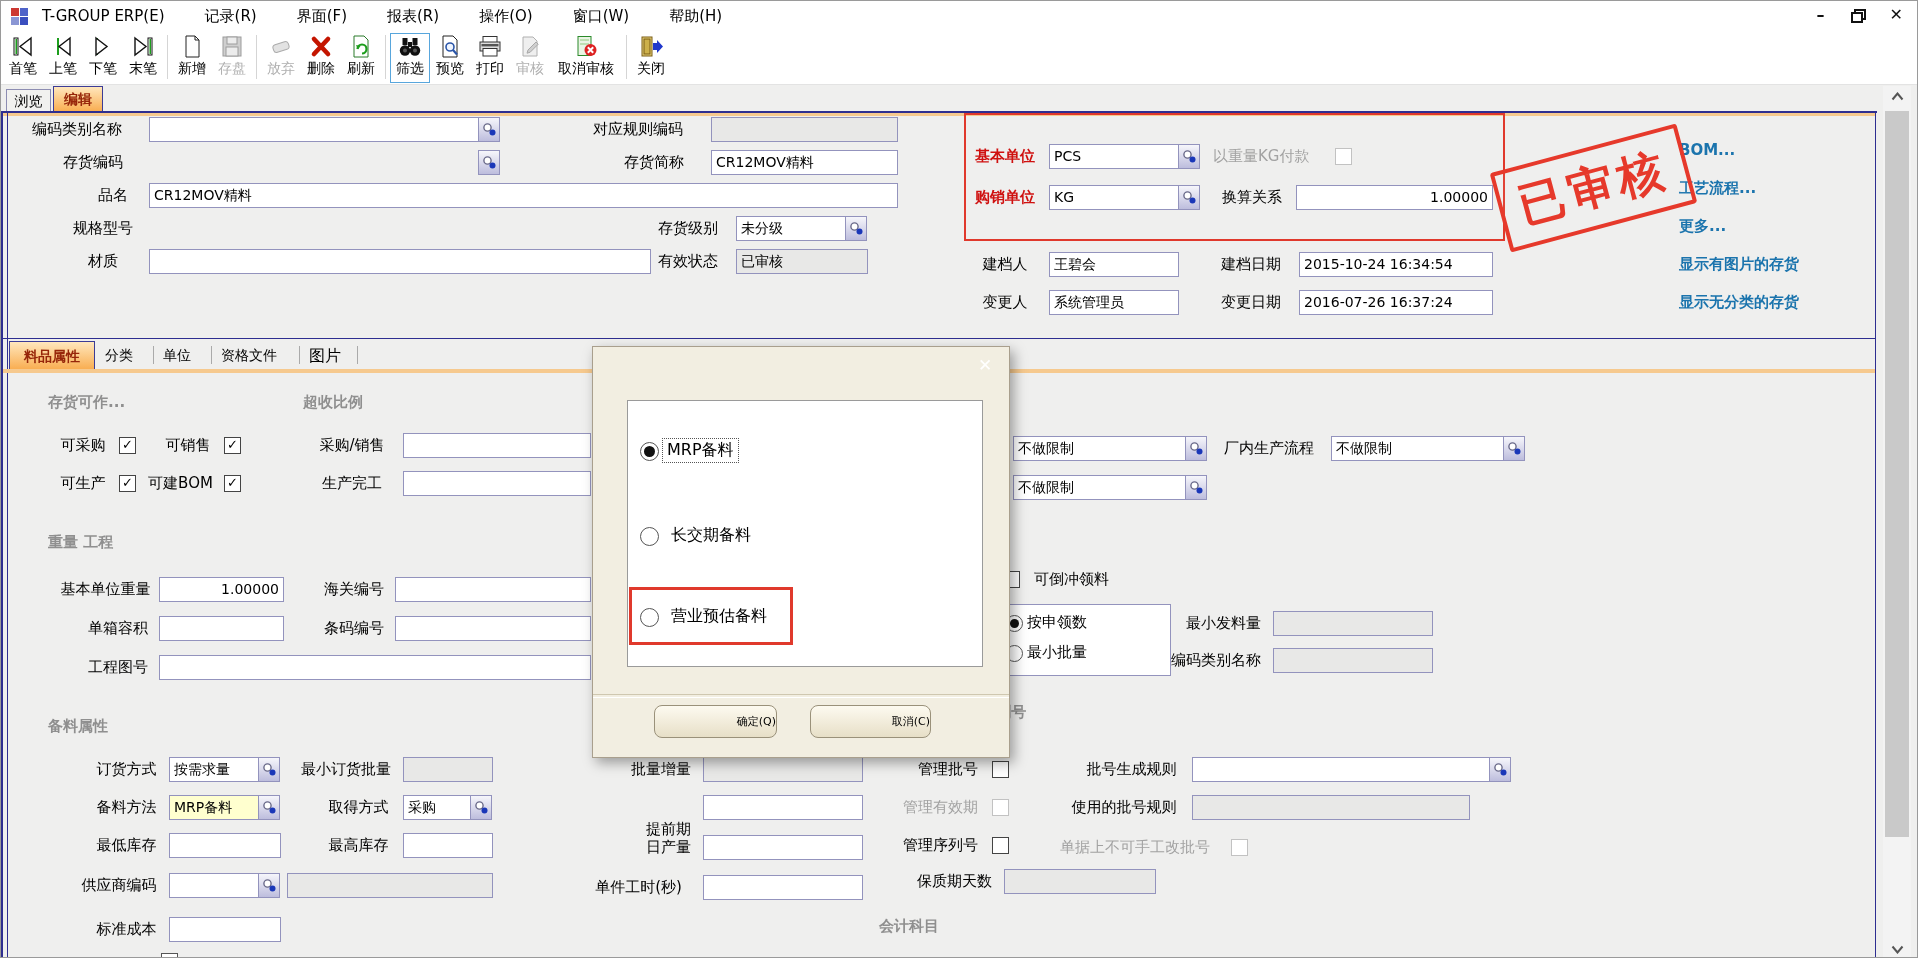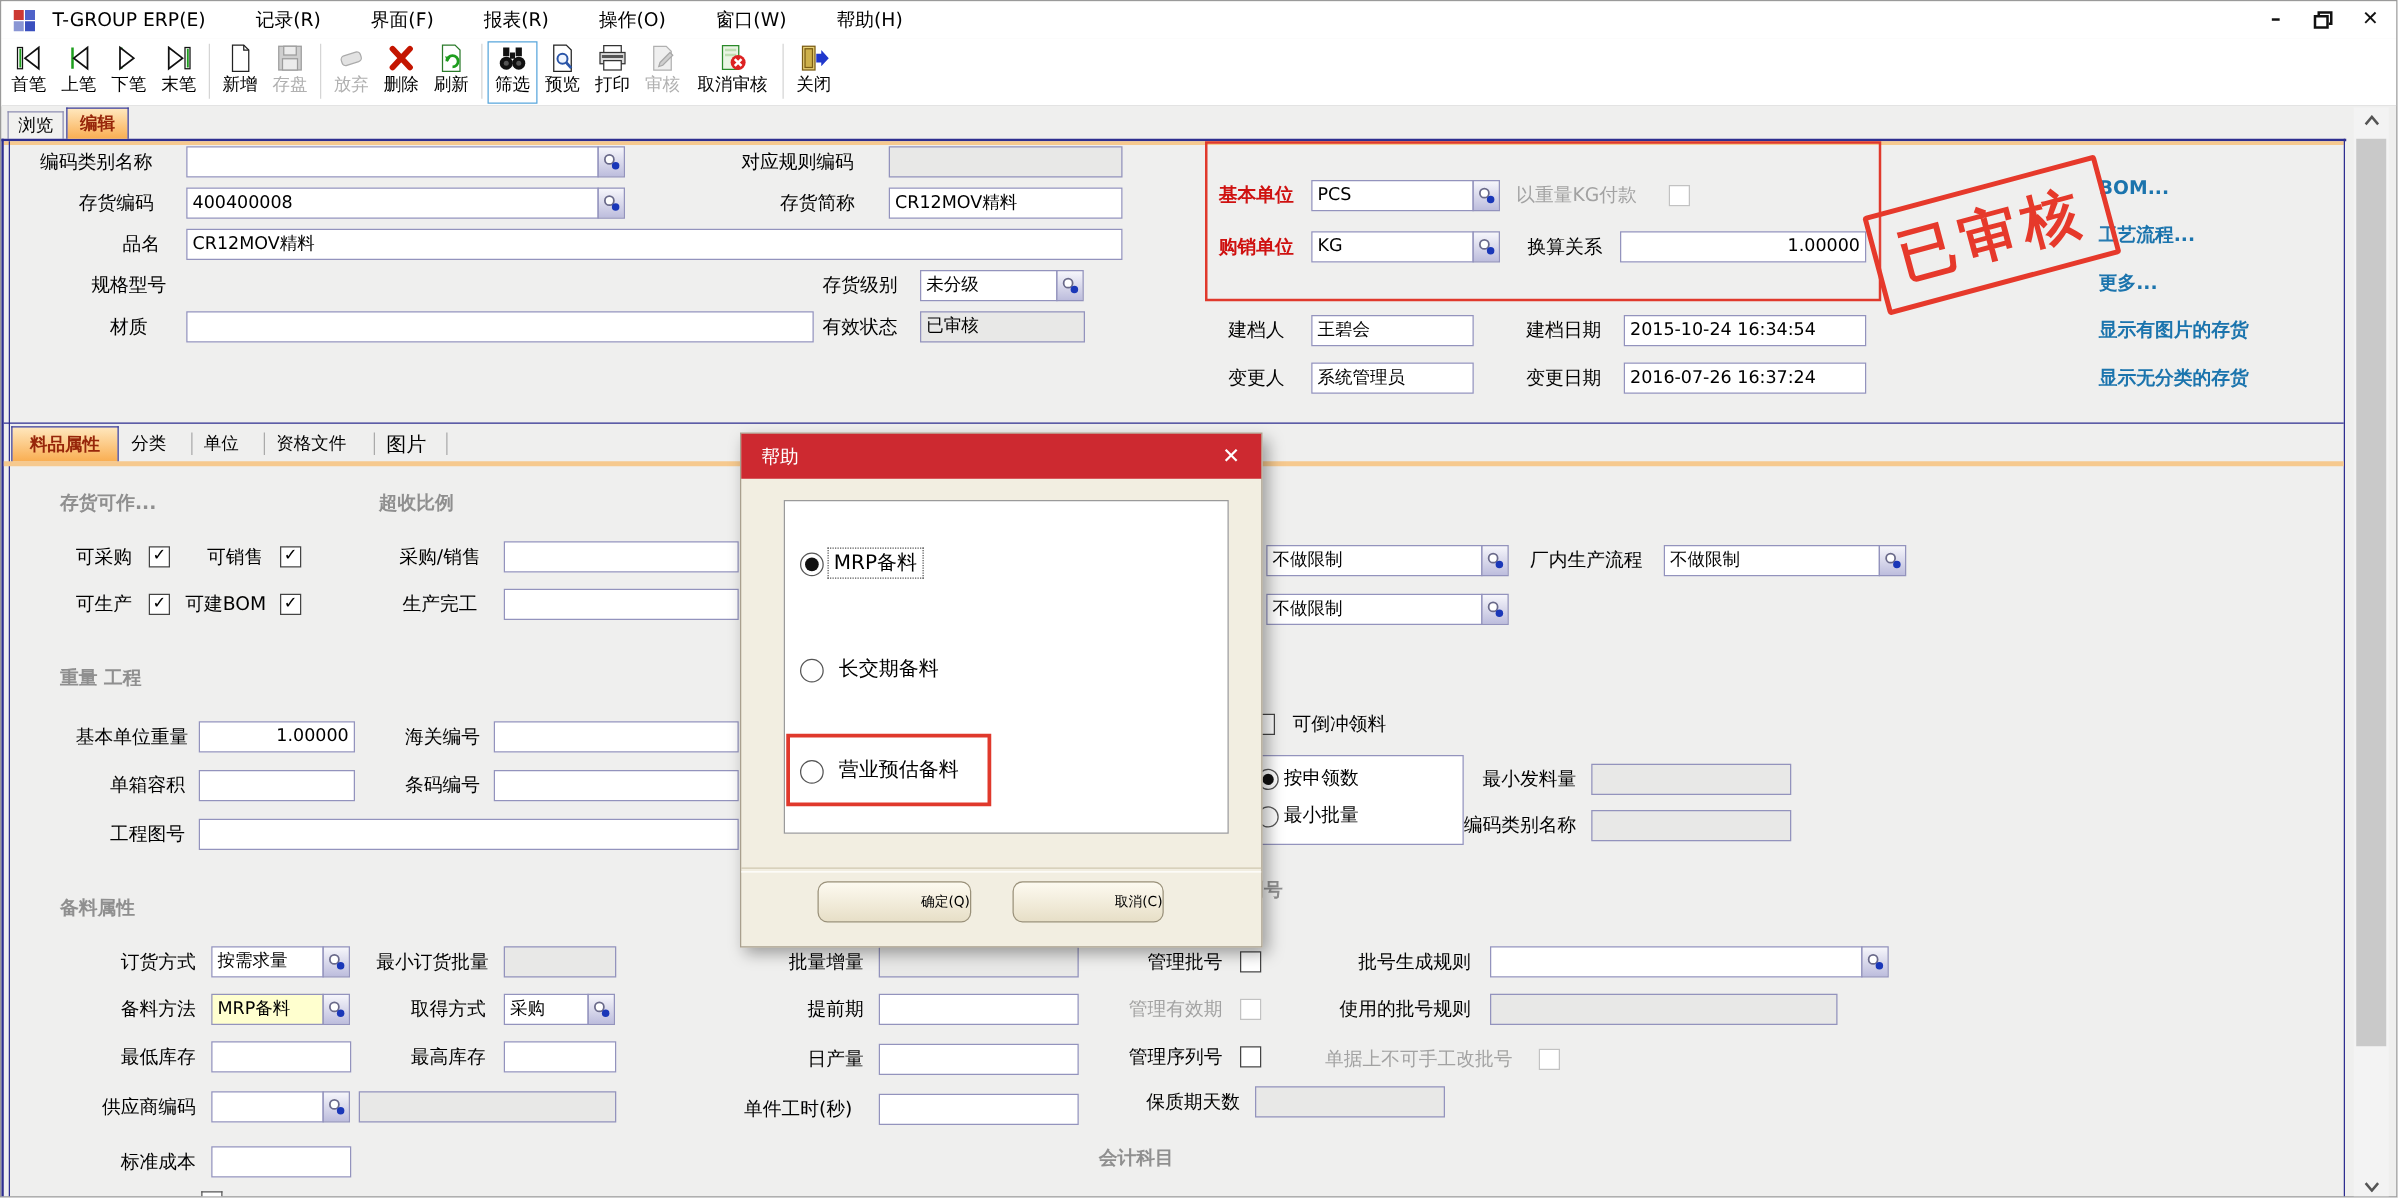--- a/index.html
+++ b/index.html
@@ -261,21 +261,20 @@
   <div class="lk" style="left:477px;top:116px">
       <svg width="15" height="15">
         <circle cx="5.5" cy="5.5" r="3.6" fill="#fff" stroke="#6a6a8a" stroke-width="1.4"></circle>
         <circle cx="10.5" cy="10.5" r="3" fill="#1a37b8"></circle>
       </svg>
     </div>
   <div class="lbl" style="left:571px;top:116px;width:132px">对应规则编码</div>
   <div class="fld ro" style="left:710px;top:116px;width:187px"></div>
 
   <div class="lbl" style="left:42px;top:149px;width:100px">存货编码</div>
-  <div class="fld" style="left:148px;top:149px;width:330px">400400008</div>
   <div class="lk" style="left:477px;top:149px">
       <svg width="15" height="15">
         <circle cx="5.5" cy="5.5" r="3.6" fill="#fff" stroke="#6a6a8a" stroke-width="1.4"></circle>
         <circle cx="10.5" cy="10.5" r="3" fill="#1a37b8"></circle>
       </svg>
     </div>
   <div class="lbl" style="left:603px;top:149px;width:100px">存货简称</div>
   <div class="fld" style="left:710px;top:149px;width:187px">CR12MOV精料</div>
 
   <div class="lbl" style="left:82px;top:182px;width:60px">品名</div>
@@ -433,21 +432,21 @@
       </svg>
     </div>
   <div class="lbl" style="left:320px;top:794px;width:75px">取得方式</div>
   <div class="fld" style="left:402px;top:794px;width:68px">采购</div>
   <div class="lk" style="left:469px;top:794px">
       <svg width="15" height="15">
         <circle cx="5.5" cy="5.5" r="3.6" fill="#fff" stroke="#6a6a8a" stroke-width="1.4"></circle>
         <circle cx="10.5" cy="10.5" r="3" fill="#1a37b8"></circle>
       </svg>
     </div>
-  <div class="lbl" style="left:640px;top:794px;width:55px">提前期</div>
+  <div class="lbl" style="left:640px;top:816px;width:55px">提前期</div>
   <div class="fld" style="left:702px;top:794px;width:160px"></div>
 
   <div class="lbl" style="left:88px;top:832px;width:75px">最低库存</div>
   <div class="fld" style="left:168px;top:832px;width:112px"></div>
   <div class="lbl" style="left:320px;top:832px;width:75px">最高库存</div>
   <div class="fld" style="left:402px;top:832px;width:90px"></div>
   <div class="lbl" style="left:640px;top:834px;width:55px">日产量</div>
   <div class="fld" style="left:702px;top:834px;width:160px"></div>
 
   <div class="lbl" style="left:73px;top:872px;width:90px">供应商编码</div>
@@ -501,21 +500,20 @@
       </div>
     <div id="vthumb"></div>
     <div class="arr" style="bottom:0;top:auto">
         <svg width="13" height="9">
           <path d="M1.5 1.5 L6.5 7.5 L11.5 1.5" stroke="#555" fill="none" stroke-width="2"></path>
         </svg>
       </div>
   </div>
 
   <div id="dialog">
-    <div id="dlg-title">帮助</div>
     <div id="dlg-close">✕</div>
     <div id="dlg-list"></div>
     <div class="rd checked" style="left:47px;top:95px;width:17px;height:17px"></div>
     <div class="dlg-opt-label focus" style="left:70px;top:92px">MRP备料</div>
     <div class="rd" style="left:47px;top:180px;width:17px;height:17px"></div>
     <div class="dlg-opt-label" style="left:74px;top:177px">长交期备料</div>
     <div class="dlg-redrect" style="left:36px;top:240px;width:164px;height:58px"></div>
     <div class="rd" style="left:47px;top:261px;width:17px;height:17px"></div>
     <div class="dlg-opt-label" style="left:74px;top:258px">营业预估备料</div>
     <div id="dlg-divider"></div>

